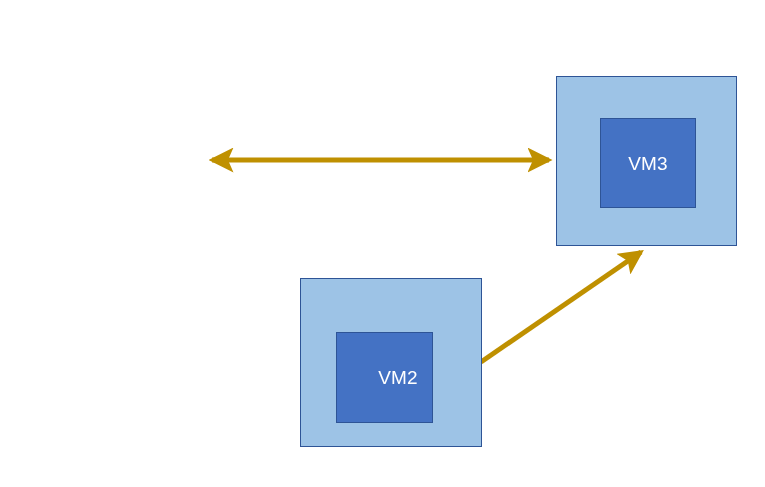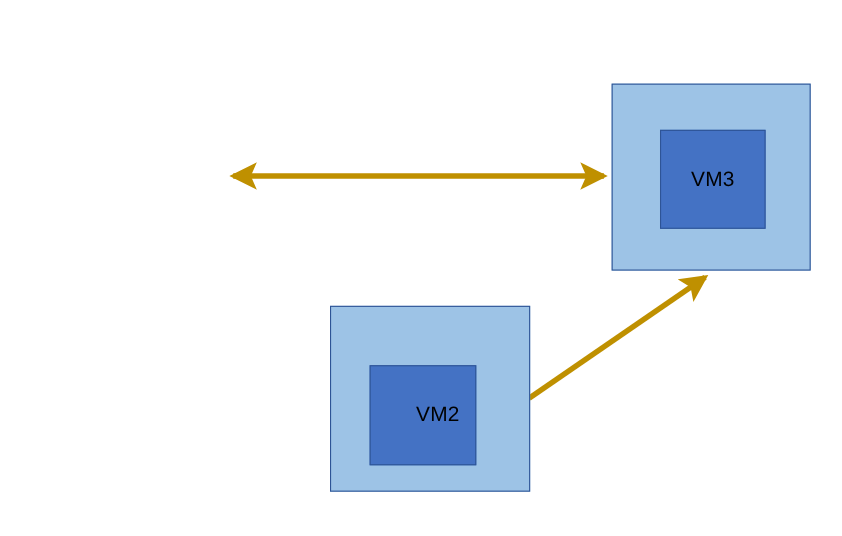--- a/index.html
+++ b/index.html
@@ -38,21 +38,21 @@
   .vm {
     position: absolute;
     box-sizing: border-box;
     background: #4472C4;
     border: 1px solid #2E5496;
     display: flex;
     align-items: center;
     justify-content: center;
   }
   .vm-label {
-    color: #000000;
+    color: #ffffff;
     font-size: 19px;
     line-height: 23px;
     letter-spacing: 0.2px;
     white-space: nowrap;
     user-select: none;
   }
   #connectors {
     position: absolute;
     left: 0;
     top: 0;

